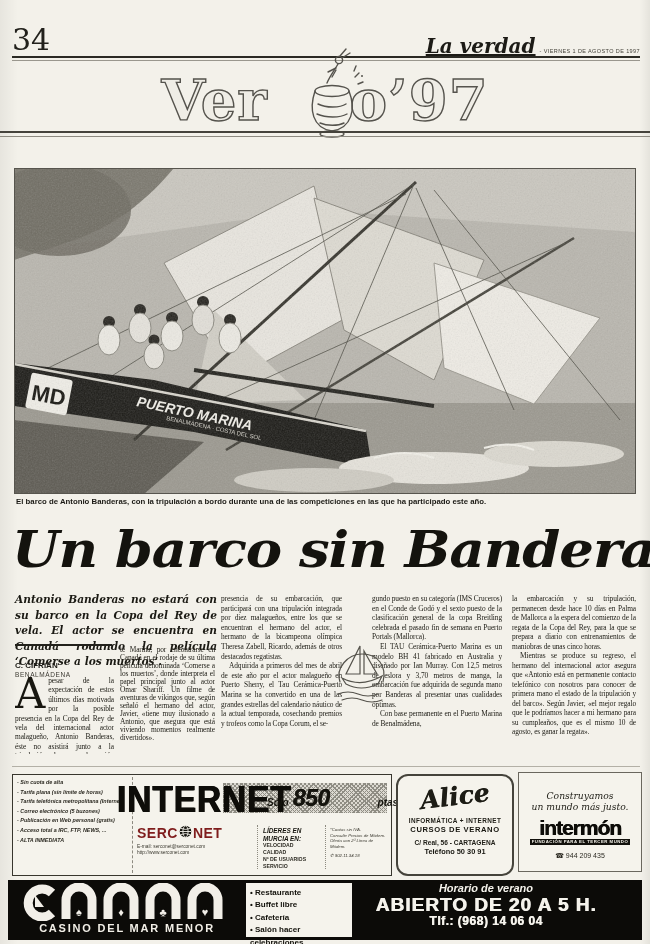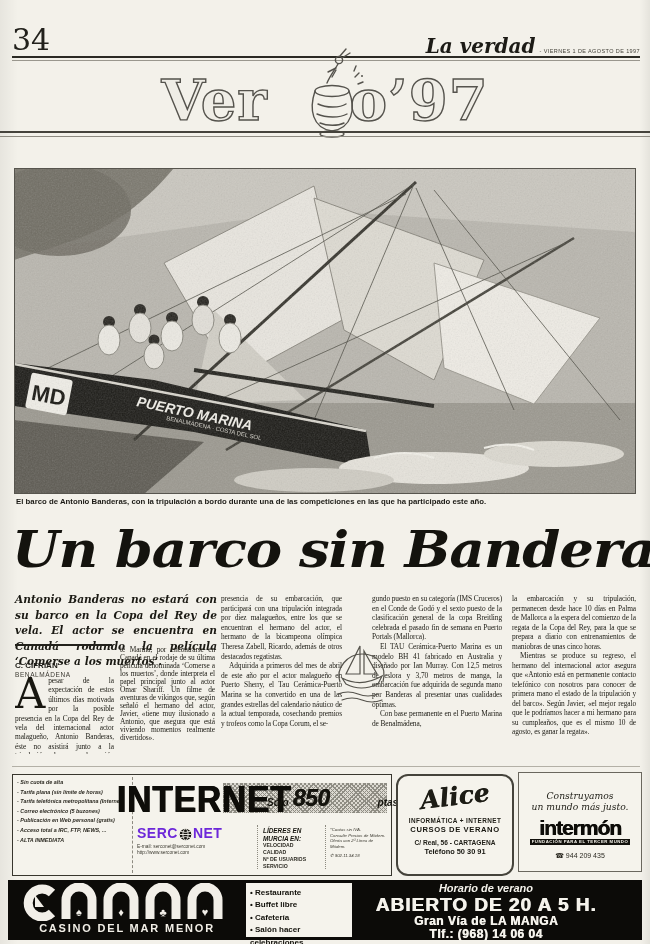--- a/index.html
+++ b/index.html
@@ -5,21 +5,21 @@
   html,body{margin:0;padding:0;}
   body{width:650px;height:944px;background:#e8e6e0;font-family:"Liberation Serif",serif;}
   #page{position:relative;width:650px;height:944px;background:#f3f1ea;overflow:hidden;
         background-image:linear-gradient(90deg,rgba(0,0,0,.05),rgba(0,0,0,0) 18px),linear-gradient(270deg,rgba(0,0,0,.06),rgba(0,0,0,0) 10px);}
   .abs{position:absolute;}
   
   #page-number{left:12px;top:22px;font:400 30px "DejaVu Serif",serif;color:#22211c;}
   #header-rule{left:12px;top:56px;width:628px;height:2px;background:#2b2a24;}
   #header-rule2{left:12px;top:60px;width:628px;height:1px;background:#9a978e;}
   #masthead-block{right:10px;top:34px;text-align:right;white-space:nowrap;}
-  #masthead{font:700 italic 20px "DejaVu Serif",serif;color:#1c1b16;}
+  #masthead{font:700 italic 20px "DejaVu Serif",serif;color:#1c1b16;text-decoration:underline;}
   #masthead-date{font:400 5.5px "Liberation Sans",sans-serif;letter-spacing:.4px;color:#44423a;margin-left:4px;}
   
   #verano-wrap{left:0;top:72px;width:650px;display:flex;justify-content:center;align-items:flex-start;}
   .verano-letters{font:700 56px "DejaVu Serif",serif;color:#efede6;-webkit-text-stroke:1.4px #55534d;letter-spacing:1px;line-height:1;}
   #verano-spacer{width:82px;}
   #verano-bowl{left:292px;top:46px;}
   #verano-rule1{left:0;top:131px;width:650px;height:2px;background:#45433c;}
   #verano-rule2{left:0;top:136px;width:650px;height:1px;background:#8d8a81;}
   
   #news-photo{left:14px;top:168px;}
@@ -50,21 +50,21 @@
   #internet-vsep{position:absolute;left:119px;top:2px;bottom:2px;border-left:1px dashed #8d8a80;}
   #internet-band{position:absolute;left:210px;top:8px;width:164px;height:30px;
      background-color:#dcd9d1;
      background-image:repeating-linear-gradient(45deg,#8f8d84 0 1px,transparent 1px 3px),repeating-linear-gradient(-45deg,#8f8d84 0 1px,transparent 1px 3px);}
   #internet-headline{position:absolute;left:104px;top:4px;font:700 32px/36px "Liberation Sans",sans-serif;color:#0e0d09;
      letter-spacing:1px;transform:scale(1.04,1.14);transform-origin:left top;text-shadow:.7px 0 #0e0d09,-.4px 0 #0e0d09;}
   #internet-price{position:absolute;left:210px;top:10px;width:160px;text-align:right;white-space:nowrap;color:#15140e;}
   #price-prefix,#price-suffix{font:700 italic 10px "Liberation Sans",sans-serif;margin-left:44px;}
   #price-value{font:700 italic 23px "Liberation Sans",sans-serif;letter-spacing:-.5px;text-shadow:.5px 0 #15140e;}
   #serconet-block{position:absolute;left:124px;top:50px;width:118px;}
-  #serconet-brand{display:flex;align-items:flex-end;font:700 14px "Liberation Sans",sans-serif;color:#6d28d9;letter-spacing:.5px;}
+  #serconet-brand{display:flex;align-items:flex-start;font:700 14px "Liberation Sans",sans-serif;color:#7f1d1d;letter-spacing:.5px;}
   #serconet-brand svg{margin:0 1px;}
   .tiny{font:400 4.8px/6px "Liberation Sans",sans-serif;color:#3a382f;}
   #serconet-sub{margin-top:3px;}
   #internet-vsep2{position:absolute;left:244px;top:50px;height:44px;border-left:1px dotted #8d8a80;}
   #leader-block{position:absolute;left:250px;top:52px;width:60px;}
   #leader-title{font:700 italic 6.4px/7.5px "Liberation Sans",sans-serif;color:#14130d;}
   .leader-item{font:700 5.2px/7px "Liberation Sans",sans-serif;color:#2c2a22;}
   #internet-vsep3{position:absolute;left:312px;top:50px;height:44px;border-left:1px dotted #8d8a80;}
   #internet-notes{position:absolute;left:317px;top:52px;width:57px;}
   #internet-notes div{font:400 italic 4.3px/5.6px "Liberation Sans",sans-serif;color:#3a382f;}
@@ -342,18 +342,17 @@
       <ul>
         <li>Restaurante</li>
         <li>Buffet libre</li>
         <li>Cafetería</li>
         <li>Salón hacer celebraciones</li>
       </ul>
     </div>
     <div id="casino-right">
       <div id="casino-schedule-title">Horario de verano</div>
       <div id="casino-schedule">ABIERTO DE 20 A 5 H.</div>
-      <div id="casino-address">Gran Vía de LA MANGA</div>
       <div id="casino-phone">Tlf.: (968) 14 06 04</div>
     </div>
   </div>
 
 </div>
 
 </body></html>

